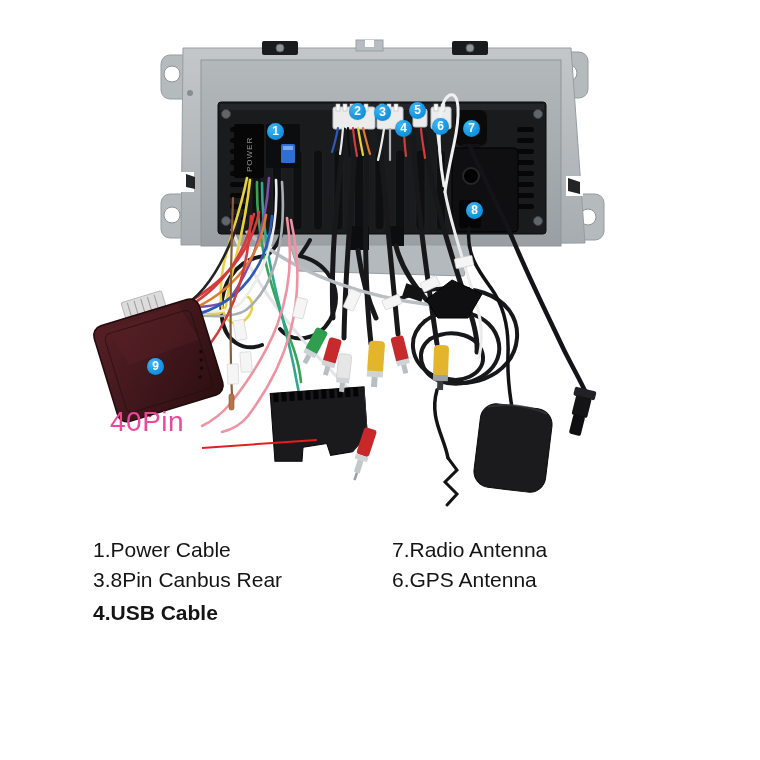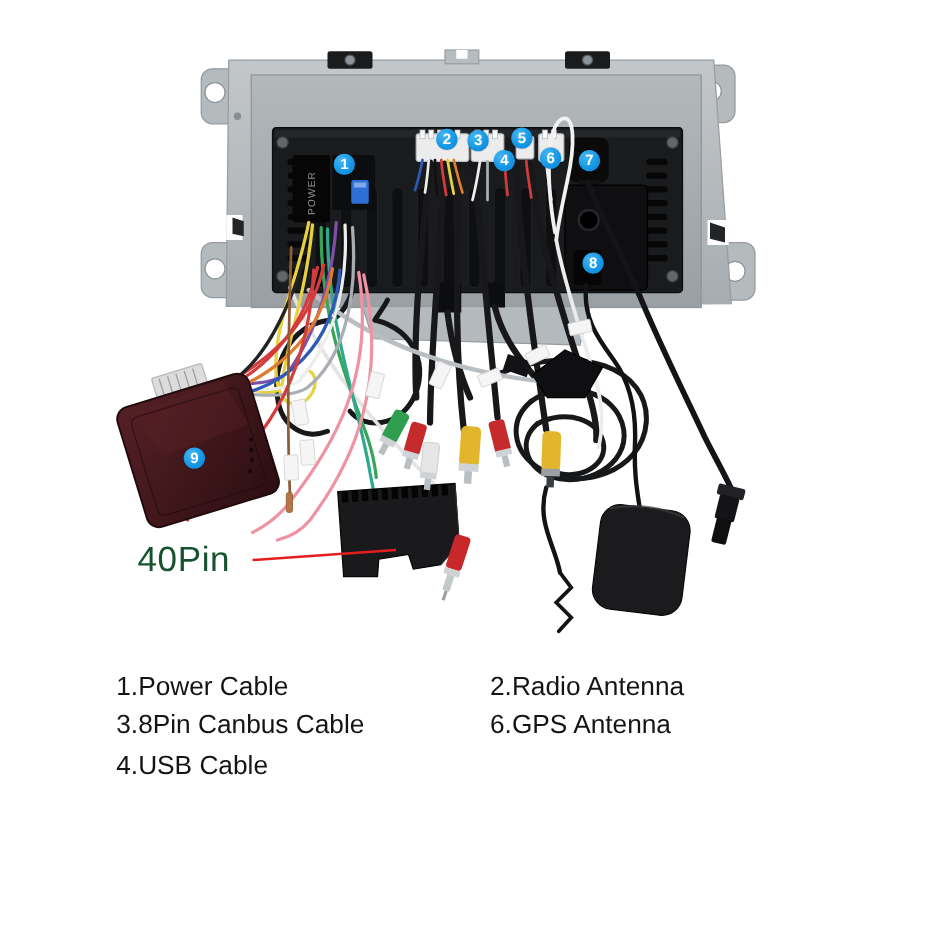--- a/index.html
+++ b/index.html
@@ -10,33 +10,33 @@
   .photo{position:absolute;left:0;top:0;width:760px;height:520px;}
   .photo svg{position:absolute;left:0;top:0;}
   .marker{
     position:absolute;width:17px;height:17px;border-radius:50%;
     background:radial-gradient(circle at 35% 30%, #45b5f2 0%, #1598e6 55%, #0d84cf 100%);
     color:#fff;font-size:12px;font-weight:bold;line-height:17px;text-align:center;
     box-shadow:0 0 1px rgba(0,0,0,.35);
     z-index:5;
   }
   .pin-label{
-    position:absolute;left:110px;top:432px;font-size:28px;color:#14532d;
+    position:absolute;left:110px;top:406px;font-size:28px;color:#ec4899;
     letter-spacing:0.5px;z-index:6;
   }
   .pin-leader{
     position:absolute;left:202px;top:447px;width:115px;height:0;
     border-top:2px solid #e41e1e;transform:rotate(-4deg);transform-origin:0 0;z-index:6;
   }
   .legend{position:absolute;left:0;top:0;width:720px;height:240px;}
   .legend ul{margin:0;padding:0;list-style:none;position:absolute;}
   .legend-left{left:93px;top:535px;}
   .legend-right{left:392px;top:535px;}
   .legend li{font-size:21px;line-height:29.5px;color:#141414;white-space:nowrap;}
-  .legend li.gap{margin-top:4px;}
+  .legend li.gap{margin-top:4px;font-weight:bold;}
 </style>
 </head>
 <body>
 
 <div class="photo">
 <svg width="760" height="520" viewBox="0 0 760 520">
   <defs>
     <linearGradient id="gPlate" x1="0" y1="0" x2="0" y2="1">
       <stop offset="0" stop-color="#c3c7ca"></stop>
           <stop offset="1" stop-color="#a7acb0"></stop>
@@ -336,20 +336,20 @@
   <div class="marker" style="left:466px;top:202px">8</div>
   <div class="marker" style="left:147px;top:358px">9</div>
 
   <div class="pin-label">40Pin</div>
   <div class="pin-leader"></div>
 </div>
 
 <div class="legend">
   <ul class="legend-left">
     <li>1.Power Cable</li>
-    <li>3.8Pin Canbus Cable</li>
+    <li>3.8Pin Canbus Rear</li>
     <li class="gap">4.USB Cable</li>
   </ul>
   <ul class="legend-right">
-    <li>2.Radio Antenna</li>
+    <li>7.Radio Antenna</li>
     <li>6.GPS Antenna</li>
   </ul>
 </div>
 
 </body></html>

